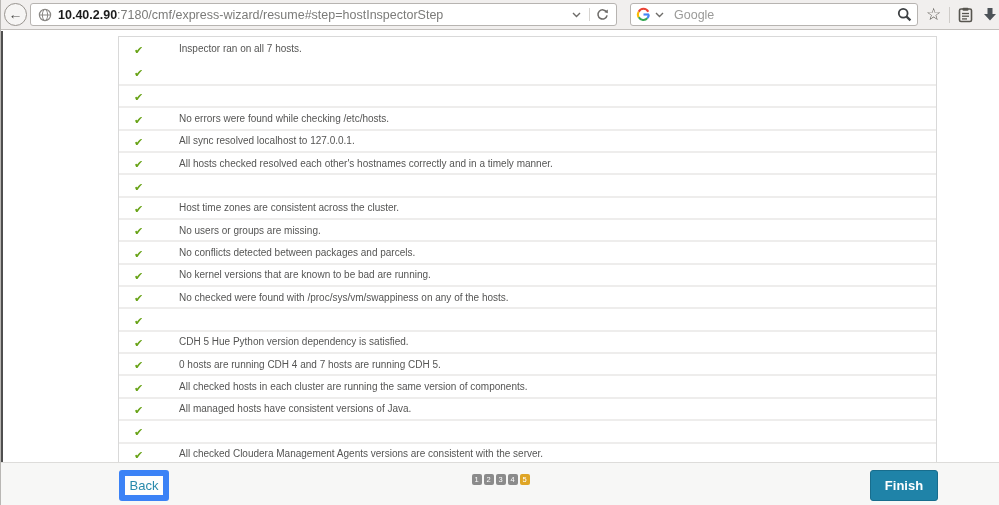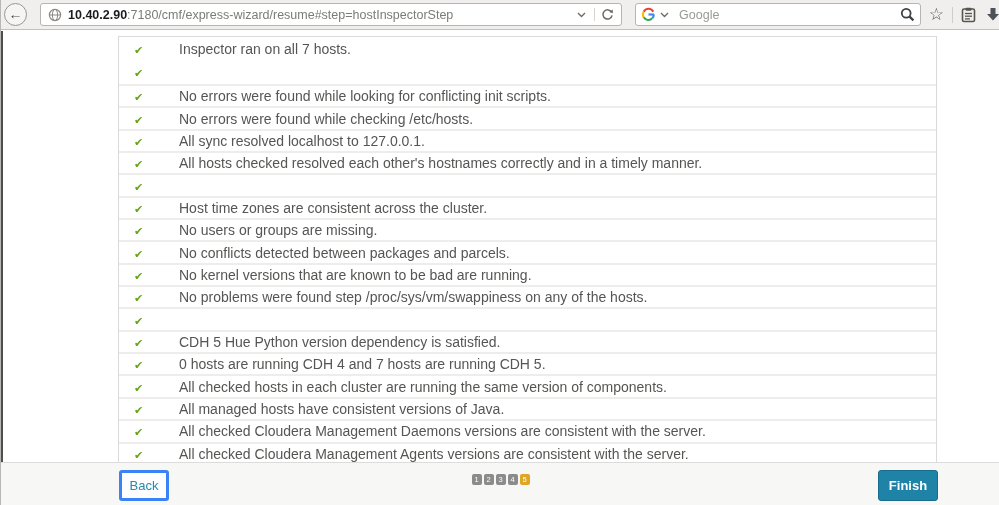--- a/index.html
+++ b/index.html
@@ -2,21 +2,21 @@
 <html><head>
 <meta charset="utf-8">
 <style>
   * { margin:0; padding:0; box-sizing:border-box; }
   body { font-family:"Liberation Sans", sans-serif; background:#fff; }
   .screen { position:relative; width:999px; height:505px; overflow:hidden; background:#fff; border-left:1px solid #b9b7b4; }
 
   
   .chrome { position:absolute; top:0; left:0; width:999px; height:30px; background:#f1efee; border-bottom:1px solid #c3c0bd; display:flex; align-items:center; }
   .back-btn { width:23px; height:23px; border:1px solid #98948f; border-radius:50%; margin-left:3px; background:#f6f5f4; color:#4d4d4a; font-size:14px; line-height:20px; text-align:center; cursor:pointer; flex:0 0 auto; }
-  .url-bar { display:flex; align-items:center; height:23px; width:587px; margin-left:13px; background:#fff; border:1px solid #b7b4b1; border-radius:3px; padding:0 4px; }
+  .url-bar { display:flex; align-items:center; height:23px; width:587px; margin-left:3px; background:#fff; border:1px solid #b7b4b1; border-radius:3px; padding:0 4px; }
   .url-bar .globe { margin:0 6px 0 3px; flex:0 0 auto; }
   .url-text { font-size:12.5px; white-space:nowrap; overflow:hidden; flex:1 1 auto; }
   .url-host { color:#1c1c1c; font-weight:bold; }
   .url-rest { color:#7b7b79; }
   .url-controls { display:flex; align-items:center; flex:0 0 auto; color:#6e6c69; }
   .chev { margin:0 4px; }
   .reload { margin:0 3px 0 4px; border-left:1px solid #d6d4d1; padding-left:6px; }
   .search-bar { display:flex; align-items:center; height:23px; width:288px; margin-left:13px; background:#fff; border:1px solid #b7b4b1; border-radius:3px; padding:0 5px; }
   .search-placeholder { color:#9a9a98; font-size:12.5px; flex:1 1 auto; margin-left:6px; }
   .chrome-icons { display:flex; align-items:center; margin-left:8px; color:#57554f; }
@@ -26,29 +26,29 @@
   .dl-icon { margin-left:10px; }
 
   
   .content { position:absolute; top:31px; left:0; width:999px; height:474px; background:#ffffff; }
   .edge-strip { position:absolute; left:0; top:0; width:2px; height:474px; background:#4f4f4f; }
   .check-table { position:absolute; left:117px; top:5px; width:819px; height:427px; background:#fff; border:1px solid #d9d9d9; overflow:hidden; }
   .crow { display:flex; align-items:center; height:22.35px; border-top:2px solid #eeedec; }
   .crow.summary { height:23.5px; border-top:none; }
   .crow .icon-cell { width:60px; padding-left:15px; flex:0 0 auto; }
   .check-glyph { color:#68a317; font-size:11px; }
-  .crow .msg { font-size:14px; color:#555554; }
+  .crow .msg { font-size:10px; color:#555554; }
 
   
   .footer { position:absolute; left:0; bottom:0; width:999px; height:43px; background:#f7f7f6; border-top:1px solid #dddcda; }
-  .back-button { position:absolute; left:118px; top:7px; width:50px; height:31px; background:#fdfdfd; border:3px solid #3b82f6; border-radius:3px; color:#2789ab; font-size:13px; font-family:"Liberation Sans", sans-serif; cursor:pointer; }
+  .back-button { position:absolute; left:118px; top:7px; width:50px; height:31px; background:#fdfdfd; border:6px solid #3b82f6; border-radius:3px; color:#2789ab; font-size:13px; font-family:"Liberation Sans", sans-serif; cursor:pointer; }
   .pager { position:absolute; left:50%; transform:translateX(-50%); top:11px; display:flex; gap:2px; }
   .page-step { width:10px; height:11px; border-radius:2px; background:#8b8b8b; color:#fff; font-size:7.5px; line-height:11px; text-align:center; cursor:pointer; }
   .page-step.active { background:#dfa525; }
-  .finish-button { position:absolute; right:62px; top:7px; width:60px; height:31px; background:#1f83a8; border:1px solid #186d8d; border-radius:3px; color:#fff; font-weight:bold; font-size:13px; font-family:"Liberation Sans", sans-serif; cursor:pointer; }
+  .finish-button { position:absolute; right:62px; top:7px; width:68px; height:31px; background:#1f83a8; border:1px solid #186d8d; border-radius:3px; color:#fff; font-weight:bold; font-size:13px; font-family:"Liberation Sans", sans-serif; cursor:pointer; }
 
   svg { display:block; }
 </style>
 </head>
 <body>
 
 <div class="screen">
 
   <div class="chrome">
     <div class="back-btn">
@@ -135,21 +135,20 @@
           </div>
 
           <div class="crow summary">
             <span class="icon-cell"><span class="check-glyph">✔</span></span>
           </div>
         </div>
       <div>
 
           <div class="crow">
             <span class="icon-cell"><span class="check-glyph">✔</span></span>
-            <span class="msg">No errors were found while looking for conflicting init scripts.</span>
           </div>
 
           <div class="crow">
             <span class="icon-cell"><span class="check-glyph">✔</span></span>
             <span class="msg">No errors were found while checking /etc/hosts.</span>
           </div>
 
           <div class="crow">
             <span class="icon-cell"><span class="check-glyph">✔</span></span>
             <span class="msg">All sync resolved localhost to 127.0.0.1.</span>
@@ -179,21 +178,21 @@
             <span class="msg">No conflicts detected between packages and parcels.</span>
           </div>
 
           <div class="crow">
             <span class="icon-cell"><span class="check-glyph">✔</span></span>
             <span class="msg">No kernel versions that are known to be bad are running.</span>
           </div>
 
           <div class="crow">
             <span class="icon-cell"><span class="check-glyph">✔</span></span>
-            <span class="msg">No problems were found step /proc/sys/vm/swappiness on any of the hosts.</span>
+            <span class="msg">No checked were found with /proc/sys/vm/swappiness on any of the hosts.</span>
           </div>
 
           <div class="crow">
             <span class="icon-cell"><span class="check-glyph">✔</span></span>
           </div>
 
           <div class="crow">
             <span class="icon-cell"><span class="check-glyph">✔</span></span>
             <span class="msg">CDH 5 Hue Python version dependency is satisfied.</span>
           </div>
@@ -208,21 +207,20 @@
             <span class="msg">All checked hosts in each cluster are running the same version of components.</span>
           </div>
 
           <div class="crow">
             <span class="icon-cell"><span class="check-glyph">✔</span></span>
             <span class="msg">All managed hosts have consistent versions of Java.</span>
           </div>
 
           <div class="crow">
             <span class="icon-cell"><span class="check-glyph">✔</span></span>
-            <span class="msg">All checked Cloudera Management Daemons versions are consistent with the server.</span>
           </div>
 
           <div class="crow">
             <span class="icon-cell"><span class="check-glyph">✔</span></span>
             <span class="msg">All checked Cloudera Management Agents versions are consistent with the server.</span>
           </div>
         </div>
     </div>
 
     <div class="footer">

